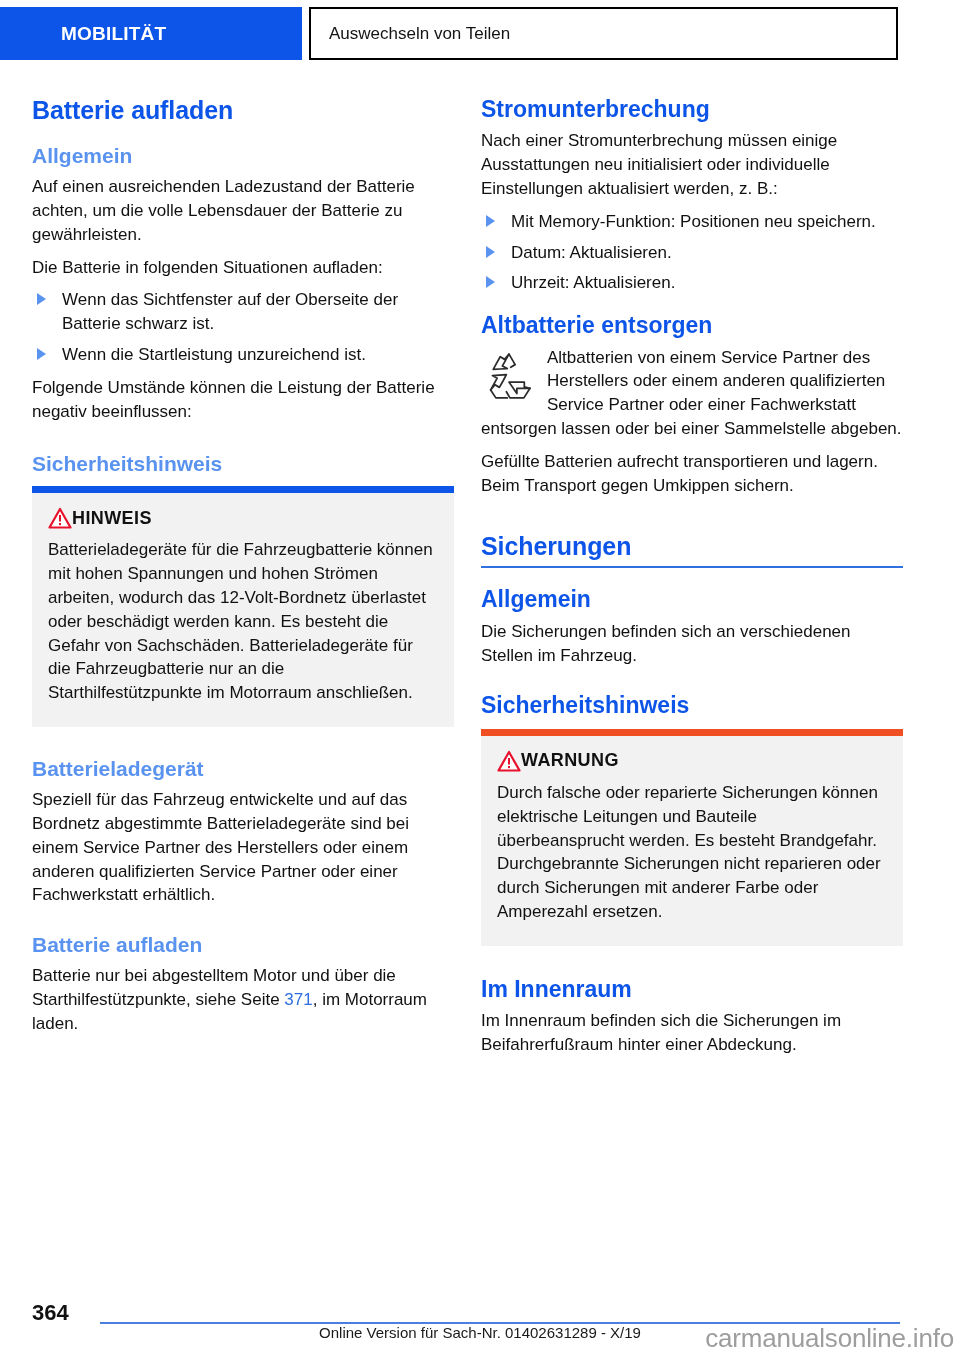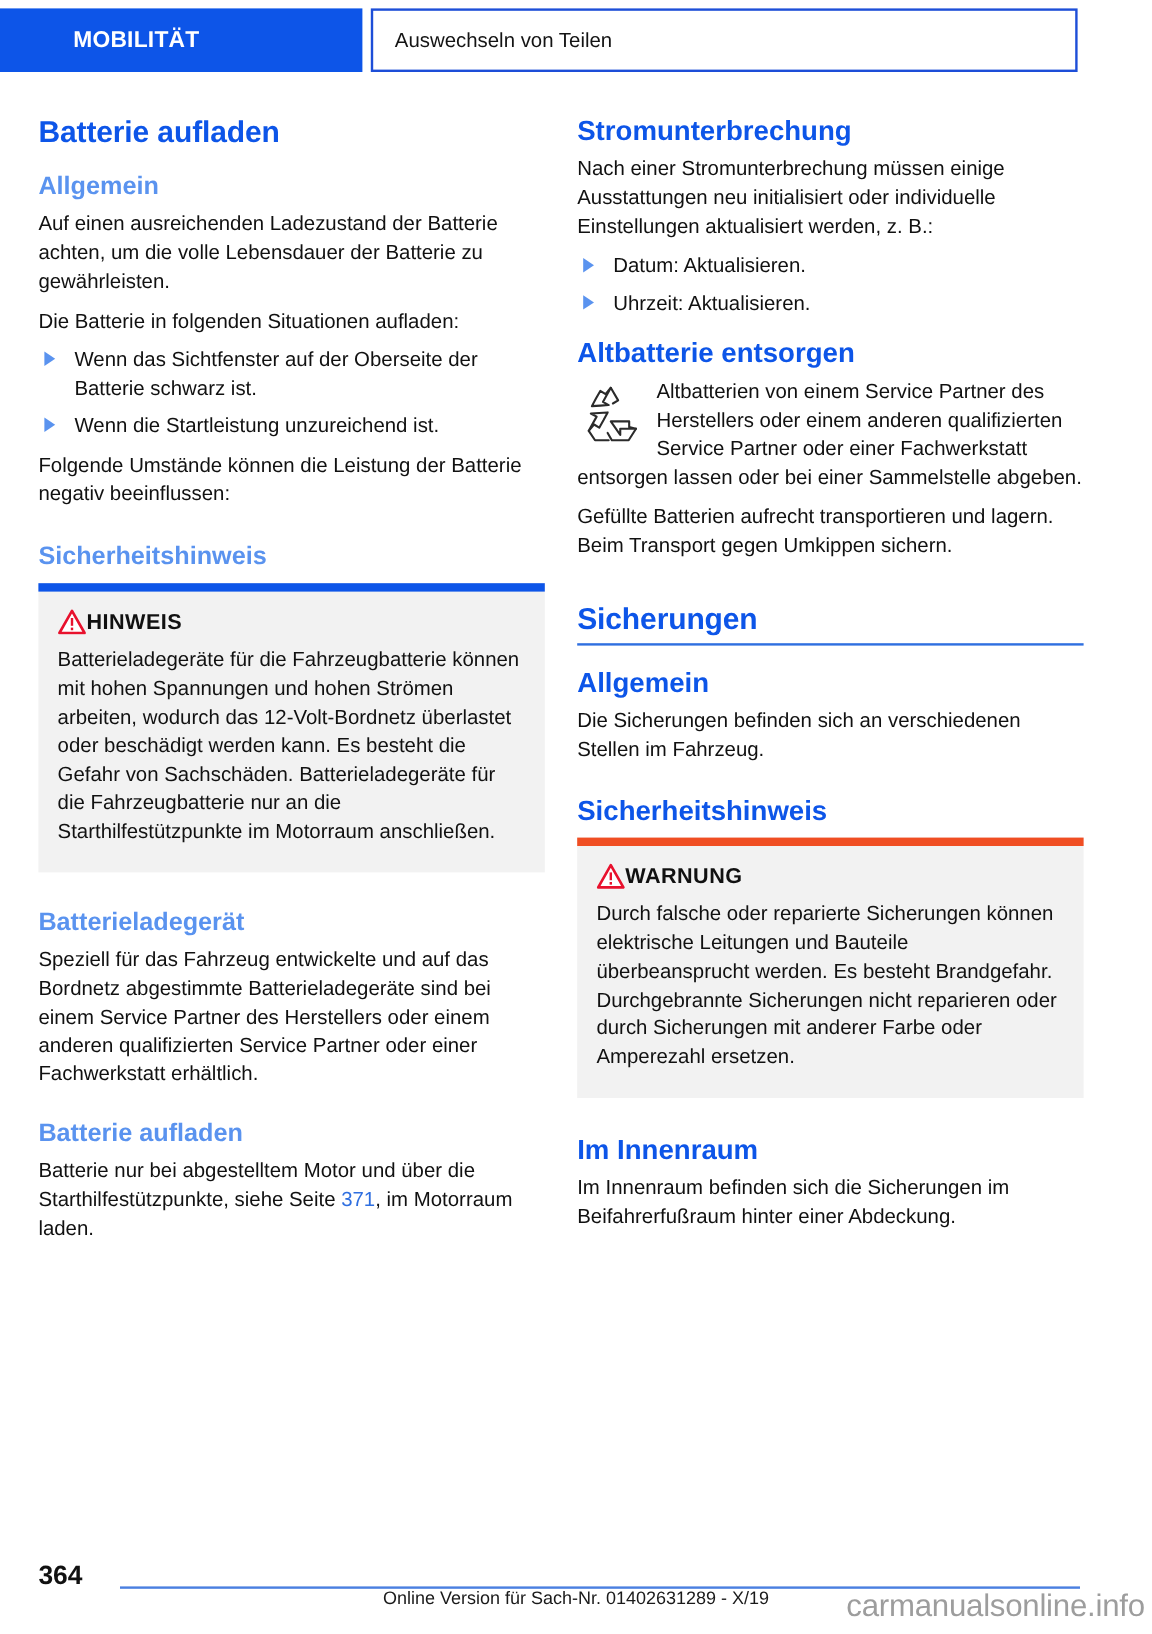--- a/index.html
+++ b/index.html
@@ -39,21 +39,21 @@
     align-items: center;
     padding-left: 61px;
     box-sizing: border-box;
   }
   .header-section {
     position: absolute;
     left: 309px;
     top: 0;
     width: 589px;
     height: 53px;
-    border: 2px solid #1d4ed8;
+    border: 2px solid #000000;
     box-sizing: border-box;
     display: flex;
     align-items: center;
     padding-left: 18px;
     font-size: 17px;
     color: #141414;
   }
 
   
   .col {
@@ -284,20 +284,24 @@
 </div>
 
 <div class="col col-right">
 
   <h2 class="h2">Stromunterbrechung</h2>
   <p class="body">Nach einer Stromunterbrechung müssen einige Ausstattungen neu initialisiert oder individuelle Einstellungen aktualisiert werden, z. B.:</p>
 
   <ul class="bul">
     <li>
       <span class="tri-hollow"></span>
+      <span>Mit Memory-Funktion: Positionen neu speichern.</span>
+    </li>
+    <li>
+      <span class="tri-hollow"></span>
       <span>Datum: Aktualisieren.</span>
     </li>
     <li>
       <span class="tri-hollow"></span>
       <span>Uhrzeit: Aktualisieren.</span>
     </li>
   </ul>
 
   <div style="height:8px"></div>
 

